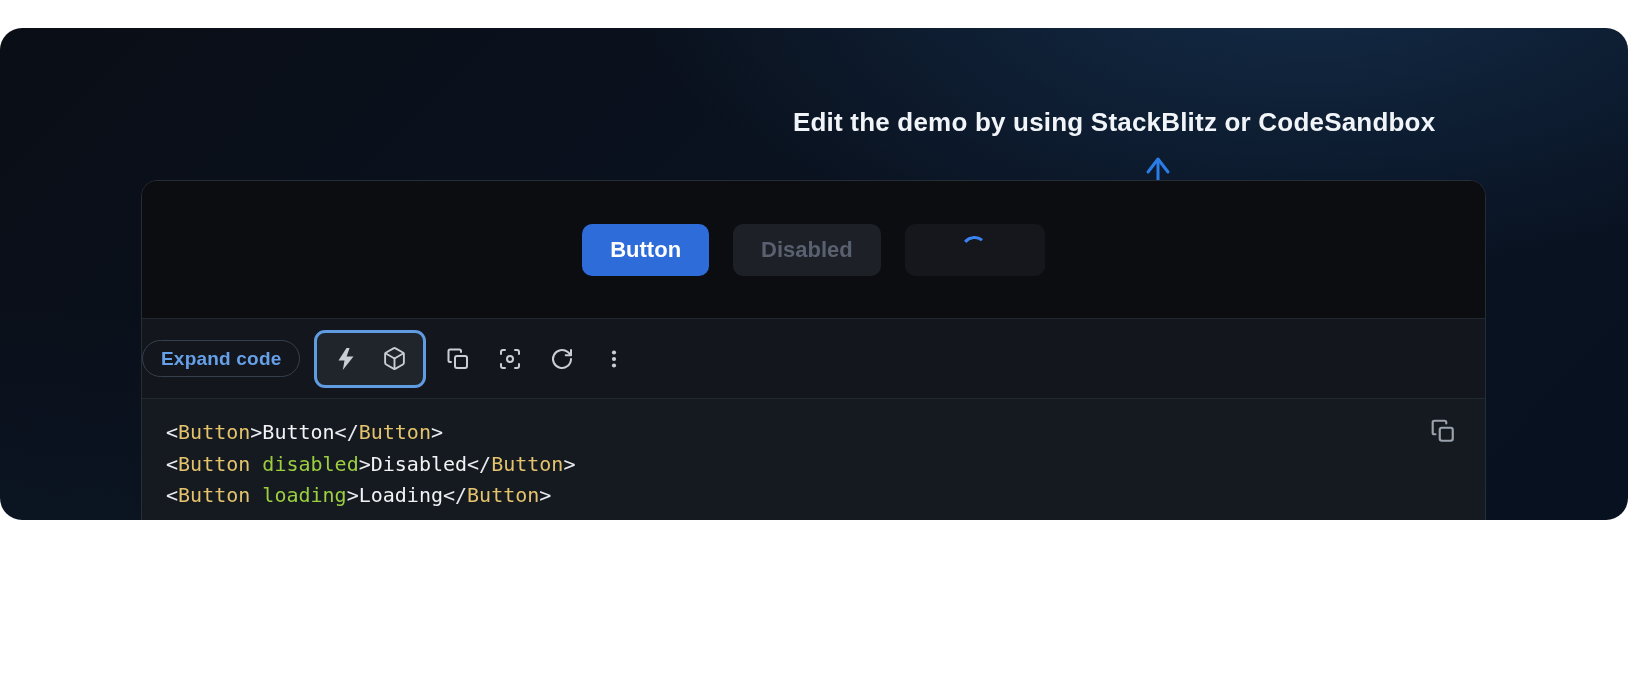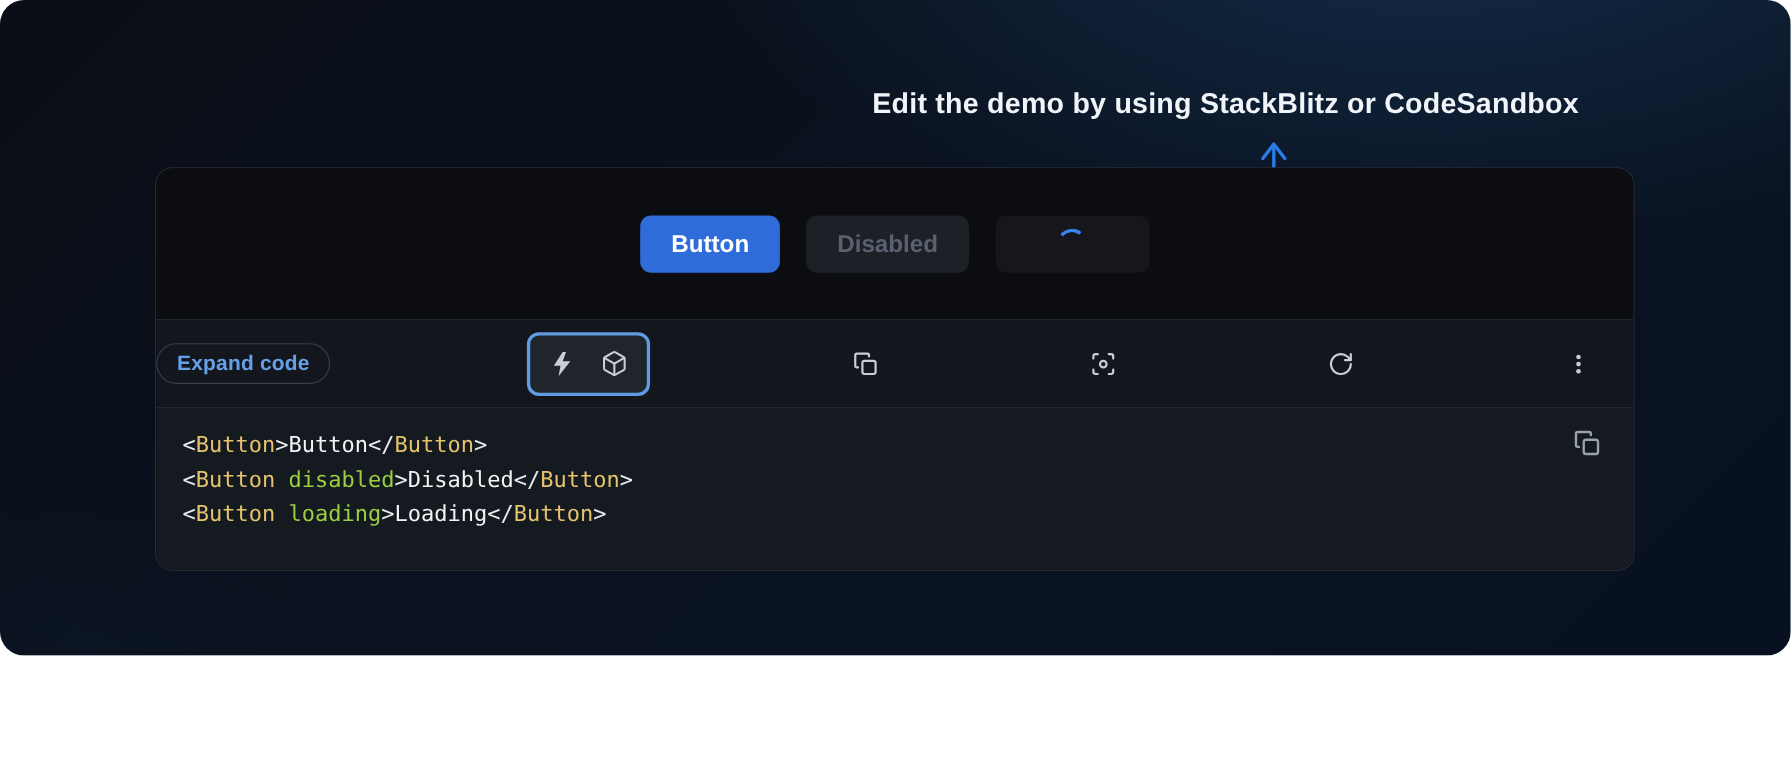--- a/index.html
+++ b/index.html
@@ -15,27 +15,28 @@
     --icon-gray:#c9ced6;
   }
   *{box-sizing:border-box;margin:0;padding:0;}
   html,body{background:#ffffff;}
   body{
     width:1628px;height:700px;
     font-family:"Liberation Sans", sans-serif;
   }
   .page{
     position:relative;
-    width:1628px;height:596px;
+    width:1628px;height:492px;
     border-radius:22px;
     overflow:hidden;
     background:
       radial-gradient(1100px 520px at 80% -15%, rgba(28,66,105,0.55), rgba(28,66,105,0) 62%),
       radial-gradient(900px 500px at -5% 115%, rgba(14,30,50,0.40), rgba(14,30,50,0) 60%),
       linear-gradient(135deg,#0a0e16 0%,#0a1322 55%,#081120 100%);
+    margin-top: 28px;
   }
 
   
   .annotation{
     position:absolute;left:793px;top:79px;
     font-size:26px;font-weight:700;color:#f1f4f8;
     letter-spacing:0.2px;white-space:nowrap;
   }
   .callout-arrow{position:absolute;left:1140px;top:118px;}
 
@@ -69,21 +70,21 @@
     border:3.5px solid transparent;
     border-top-color:var(--spinner-blue);
     transform:rotate(-6deg);
   }
 
   
   .toolbar{
     height:80px;flex:0 0 80px;
     background:#13161c;
     border-top:1px solid #222831;
-    display:flex;align-items:center;justify-content:space-between;
+    display:flex;align-items:center;justify-content:flex-start;
     padding-right:30px;gap:12px;
   }
   .expand-pill{
     height:37px;border-radius:19px;
     border:1px solid #35404f;background:transparent;
     color:var(--expand-text);
     font-family:"Liberation Sans", sans-serif;
     font-size:19px;font-weight:700;
     padding:0 18px;cursor:pointer;
     display:inline-flex;align-items:center;

